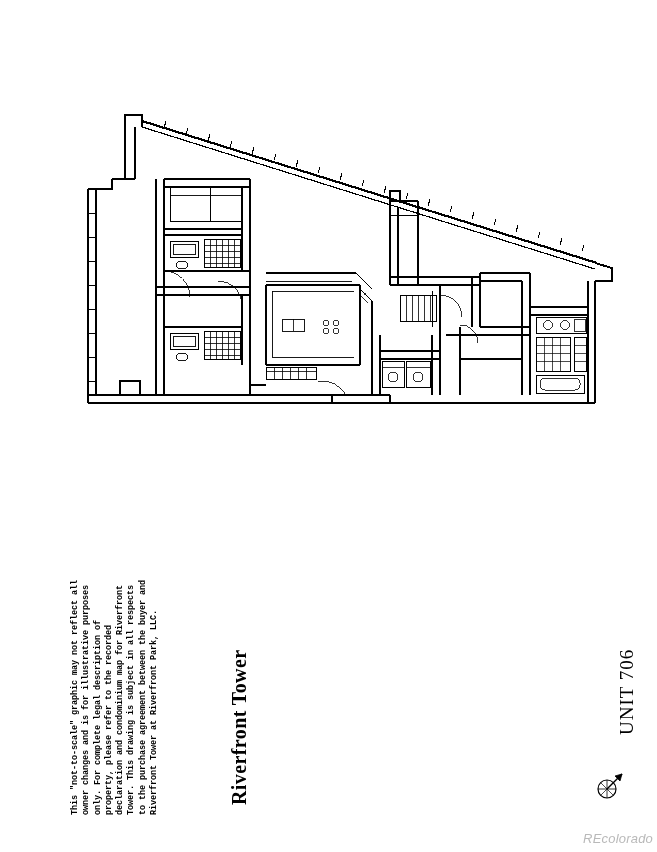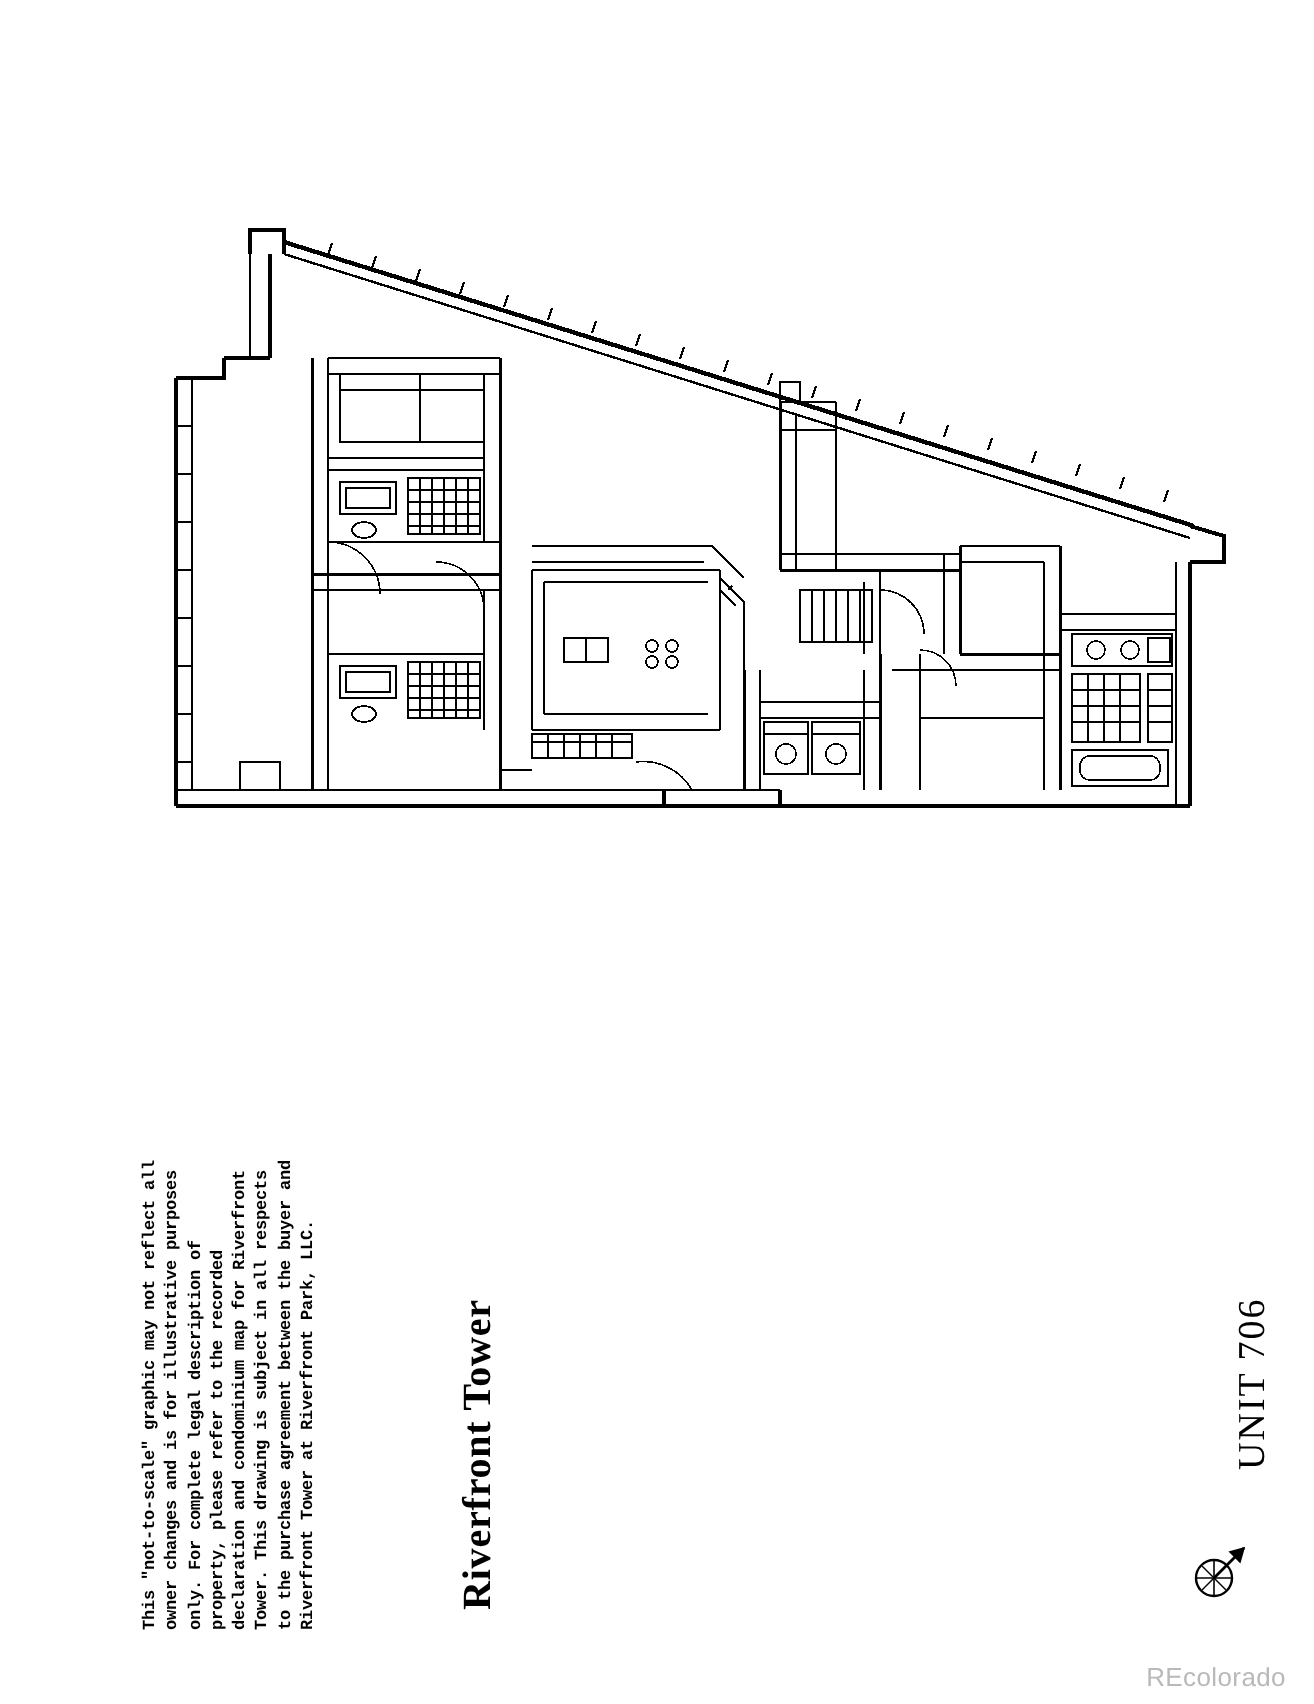--- a/index.html
+++ b/index.html
@@ -86,26 +86,27 @@
     position: absolute;
     left: 592px;
     top: 768px;
     width: 36px;
     height: 36px;
   }
 
   
   #watermark {
     position: absolute;
-    right: 14px;
+    right: 4px;
     bottom: 6px;
     font-family: "Liberation Sans", sans-serif;
     font-size: 13px;
     color: #b9b9b9;
     letter-spacing: 0.2px;
+    font-style: italic;
   }
   #watermark .re {
     color: #b9b9b9;
   }
 </style>
 </head>
 <body>
 
 <div id="sheet">
 

